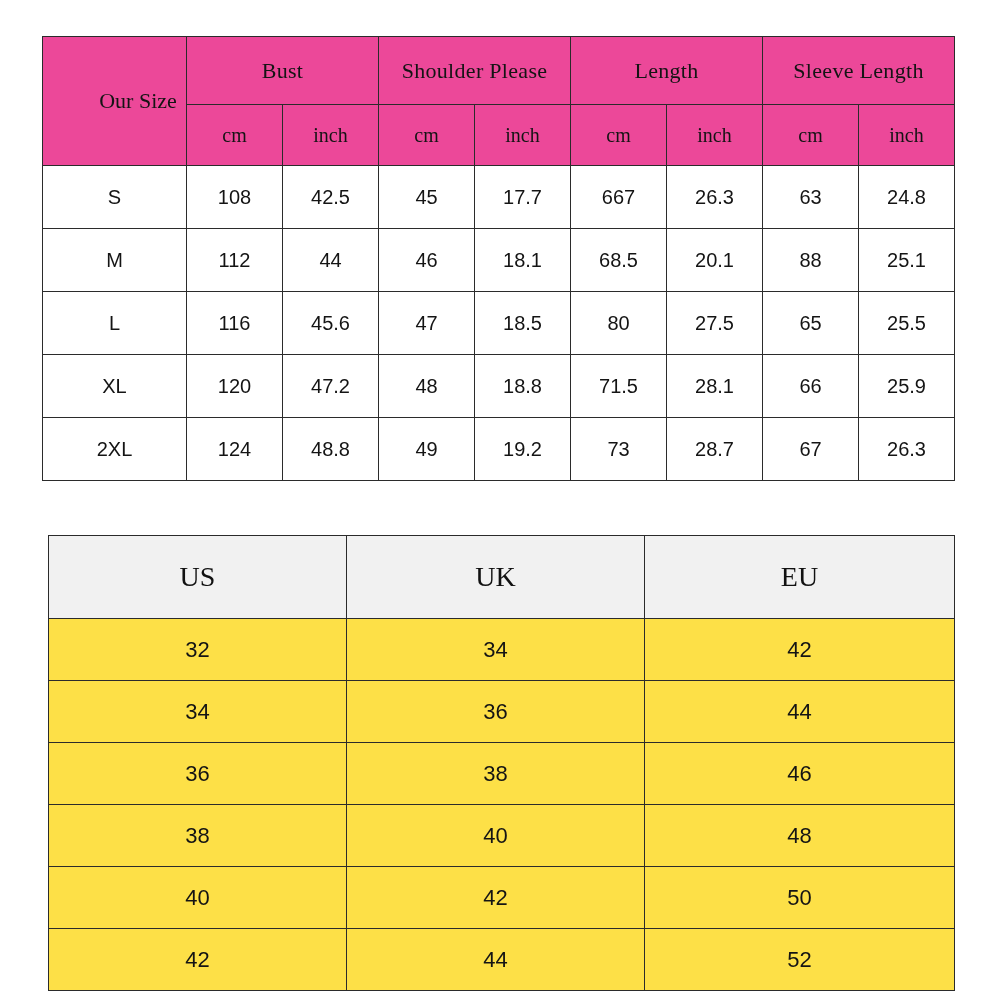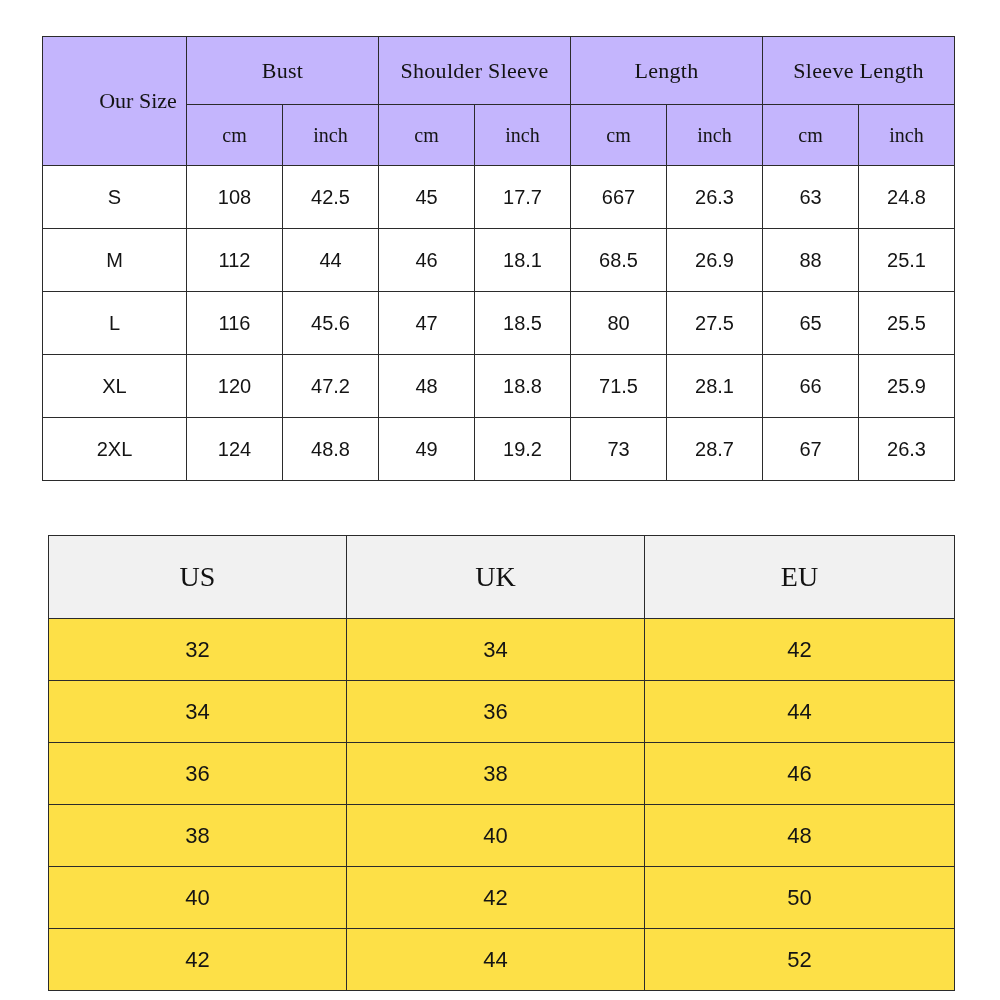--- a/index.html
+++ b/index.html
@@ -36,21 +36,21 @@
   table.size-table td,
   table.size-table th {
     border: 1px solid #2b2b2b;
     text-align: center;
     vertical-align: middle;
     font-weight: normal;
     color: #141414;
   }
   table.size-table thead td,
   table.size-table thead th {
-    background: #c4b5fd;
+    background: #ec4899;
   }
   .hdr-main {
     font-size: 22px;
     height: 65px;
     letter-spacing: 0.3px;
   }
   .hdr-oursize {
     font-size: 22px;
     padding-left: 48px;
   }
@@ -135,21 +135,21 @@
           <col class="c-unit">
         <col class="c-unit">
           <col class="c-unit">
         <col class="c-unit">
           <col class="c-unit">
       </colgroup>
       <thead>
         <tr>
           <td class="hdr-oursize" rowspan="2">Our Size</td>
           <td class="hdr-main" colspan="2">Bust</td>
-          <td class="hdr-main" colspan="2">Shoulder Sleeve</td>
+          <td class="hdr-main" colspan="2">Shoulder Please</td>
           <td class="hdr-main" colspan="2">Length</td>
           <td class="hdr-main" colspan="2">Sleeve Length</td>
         </tr>
         <tr>
           <td class="hdr-unit">cm</td>
           <td class="hdr-unit">inch</td>
           <td class="hdr-unit">cm</td>
           <td class="hdr-unit">inch</td>
           <td class="hdr-unit">cm</td>
           <td class="hdr-unit">inch</td>
@@ -169,21 +169,21 @@
           <td>63</td>
           <td>24.8</td>
         </tr>
         <tr>
           <td class="size-label">M</td>
           <td>112</td>
           <td>44</td>
           <td>46</td>
           <td>18.1</td>
           <td>68.5</td>
-          <td>26.9</td>
+          <td>20.1</td>
           <td>88</td>
           <td>25.1</td>
         </tr>
         <tr>
           <td class="size-label">L</td>
           <td>116</td>
           <td>45.6</td>
           <td>47</td>
           <td>18.5</td>
           <td>80</td>

